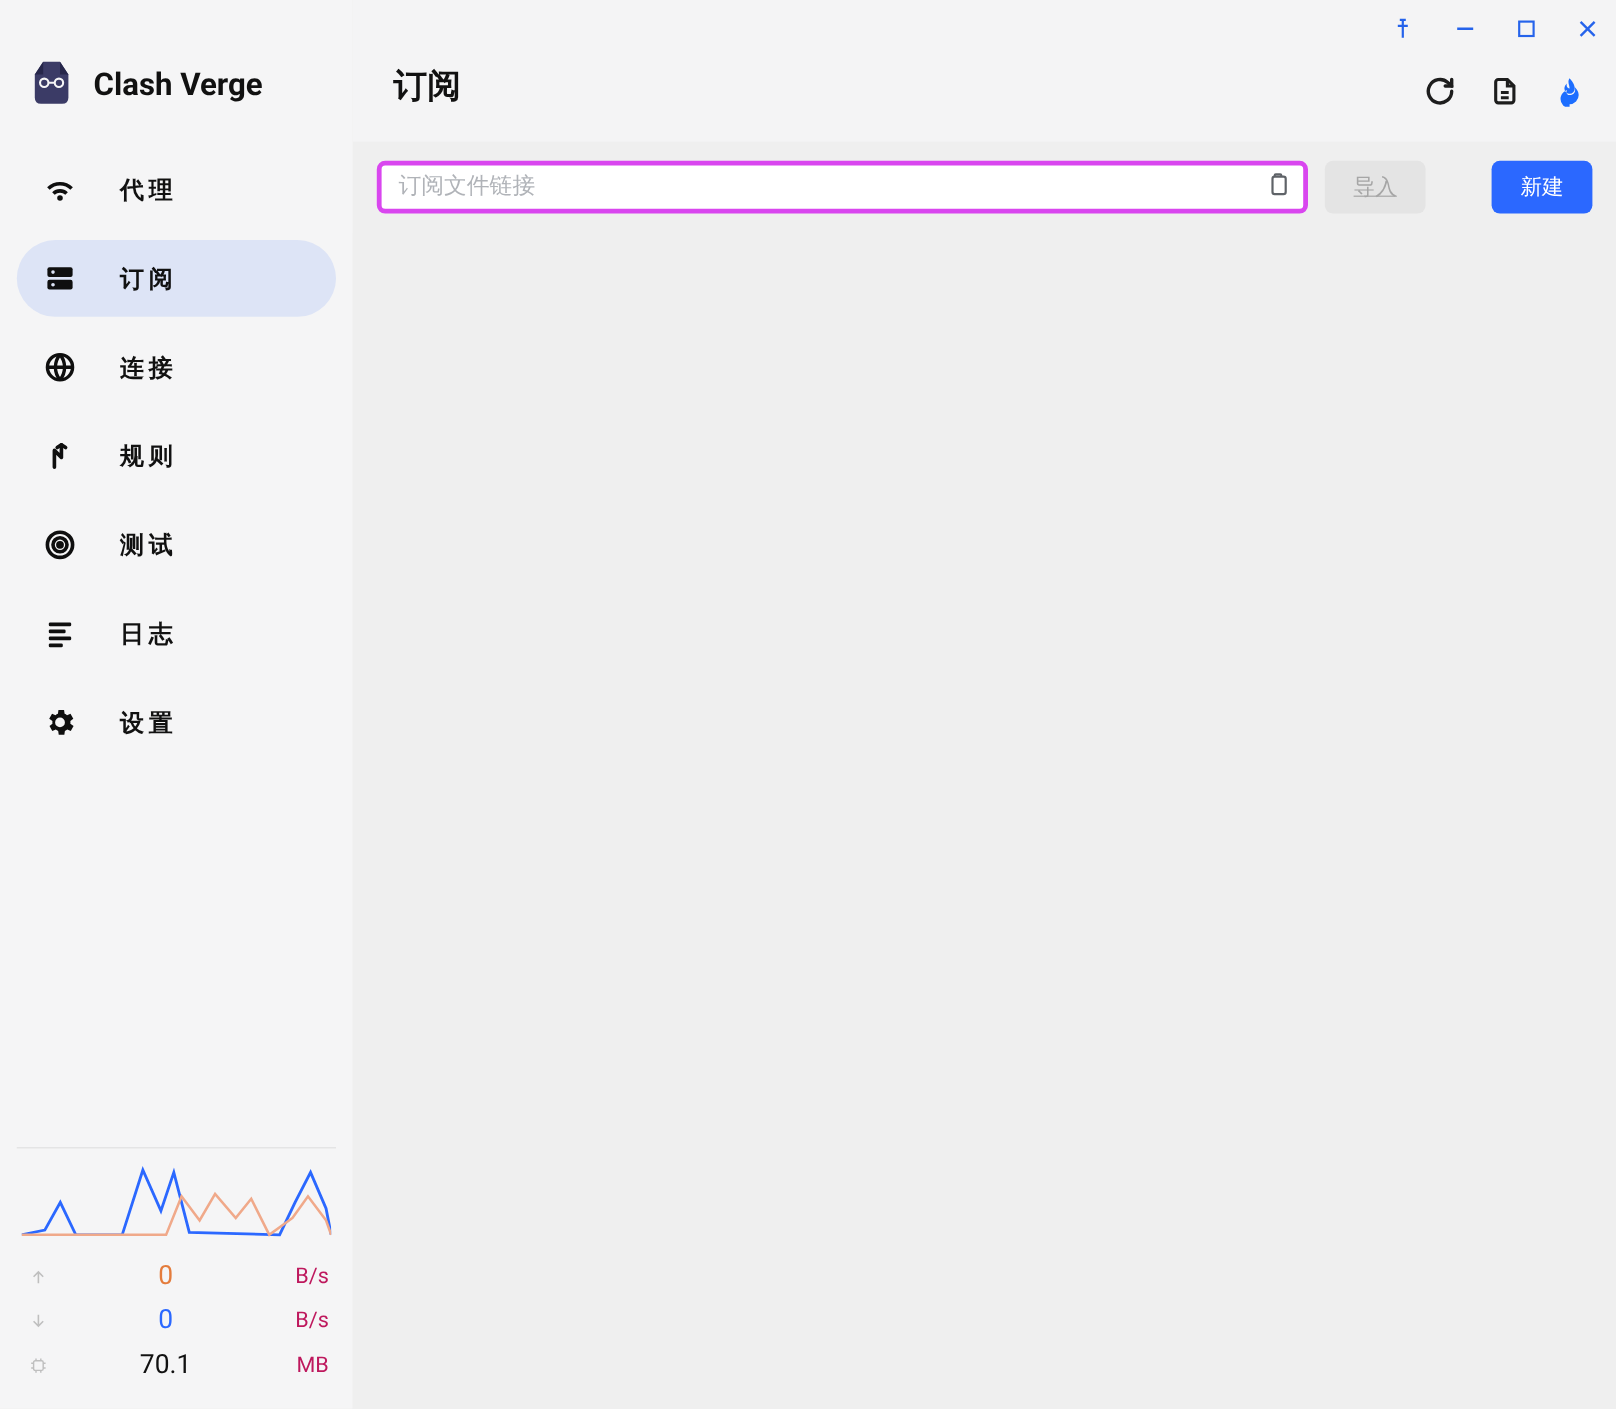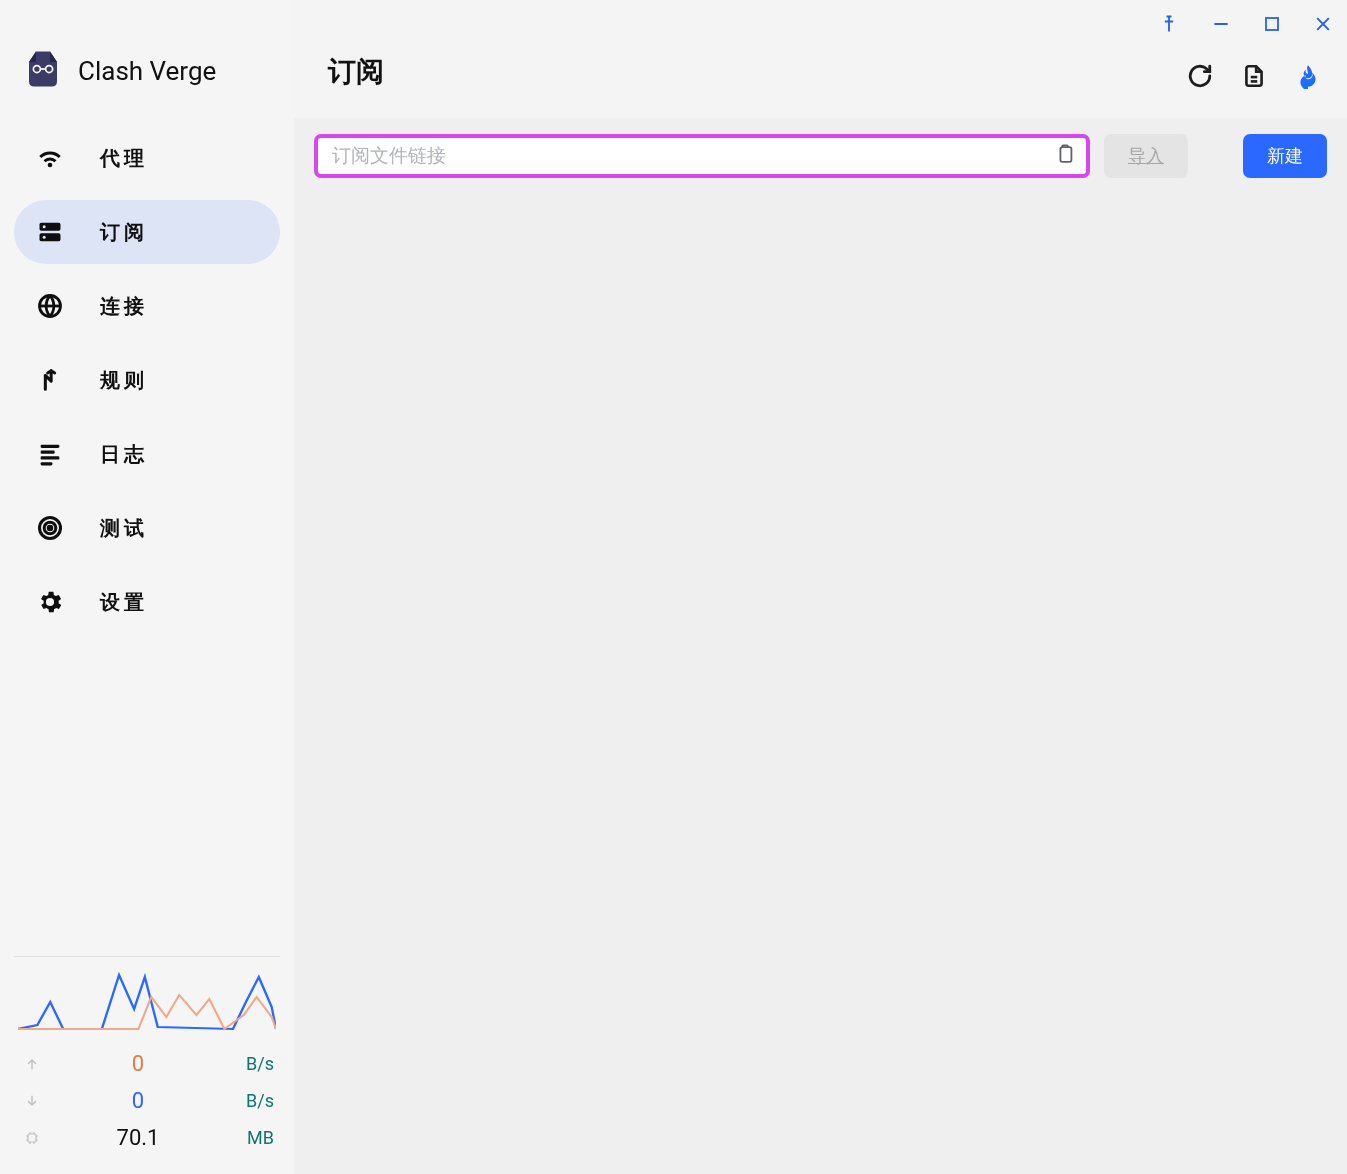--- a/index.html
+++ b/index.html
@@ -43,21 +43,21 @@
       flex-direction: column;
       padding: 0 14px;
     }
     .logo-row {
       display: flex;
       align-items: center;
       gap: 14px;
       padding: 48px 8px 28px 8px;
     }
     .logo-row .app-name {
-      font-weight: 400;
+      font-weight: 700;
       font-size: 26px;
       color: #111;
     }
 
     .nav-list {
       display: flex;
       flex-direction: column;
       gap: 10px;
       margin-top: 4px;
     }
@@ -115,21 +115,21 @@
       flex: 1;
       text-align: center;
       font-size: 22px;
     }
     .stat-row.up .stat-value { color: #e47c3c; }
     .stat-row.down .stat-value { color: #2b68ff; }
     .stat-row.mem .stat-value { color: #111; }
     .stat-row .stat-unit {
       width: 42px;
       text-align: right;
-      color: #0f766e;
+      color: #be185d;
       font-size: 18px;
     }
 
     
     .main {
       flex: 1;
       height: 100%;
       background: #efefef;
       display: flex;
       flex-direction: column;
@@ -313,39 +313,39 @@
         <svg width="28" height="28" viewBox="0 0 24 24" fill="none" stroke="currentColor" stroke-width="2.6" stroke-linecap="round" stroke-linejoin="round">
             <path d="M8 20V8l5 5V4"></path>
             <path d="M10 6l3-2 3 2"></path>
           </svg>
       </span>
       <span class="nav-label">规则</span>
     </div>
 
     <div class="nav-item">
       <span class="nav-icon">
+        <svg width="28" height="28" viewBox="0 0 24 24" fill="none" stroke="currentColor" stroke-width="2.6">
+            <circle cx="12" cy="12" r="9"></circle>
+            <circle cx="12" cy="12" r="5"></circle>
+            <circle cx="12" cy="12" r="1.5" fill="currentColor"></circle>
+          </svg>
+      </span>
+      <span class="nav-label">测试</span>
+    </div>
+
+    <div class="nav-item">
+      <span class="nav-icon">
         <svg width="28" height="28" viewBox="0 0 24 24" fill="currentColor">
             <rect x="4" y="4" width="16" height="2.8" rx="1"></rect>
             <rect x="4" y="9" width="12" height="2.8" rx="1"></rect>
             <rect x="4" y="14" width="16" height="2.8" rx="1"></rect>
             <rect x="4" y="19" width="10" height="2.8" rx="1"></rect>
           </svg>
       </span>
       <span class="nav-label">日志</span>
-    </div>
-
-    <div class="nav-item">
-      <span class="nav-icon">
-        <svg width="28" height="28" viewBox="0 0 24 24" fill="none" stroke="currentColor" stroke-width="2.6">
-            <circle cx="12" cy="12" r="9"></circle>
-            <circle cx="12" cy="12" r="5"></circle>
-            <circle cx="12" cy="12" r="1.5" fill="currentColor"></circle>
-          </svg>
-      </span>
-      <span class="nav-label">测试</span>
     </div>
 
     <div class="nav-item">
       <span class="nav-icon">
         <svg width="28" height="28" viewBox="0 0 24 24" fill="currentColor">
             <path d="M19.4 13a7.5 7.5 0 000-2l2.1-1.6-2-3.5-2.5 1a7.5 7.5 0 00-1.7-1l-.4-2.7h-4l-.4 2.7a7.5 7.5 0 00-1.7 1l-2.5-1-2 3.5L6.6 11a7.5 7.5 0 000 2l-2.1 1.6 2 3.5 2.5-1a7.5 7.5 0 001.7 1l.4 2.7h4l.4-2.7a7.5 7.5 0 001.7-1l2.5 1 2-3.5L19.4 13zM12 15.5A3.5 3.5 0 1112 8.5a3.5 3.5 0 010 7z"></path>
           </svg>
       </span>
       <span class="nav-label">设置</span>
     </div>

